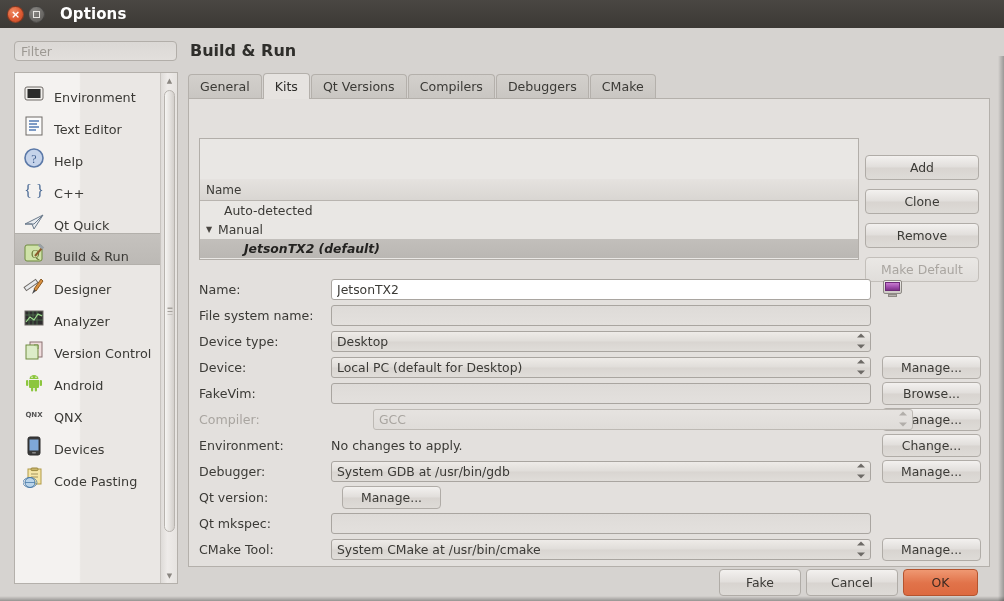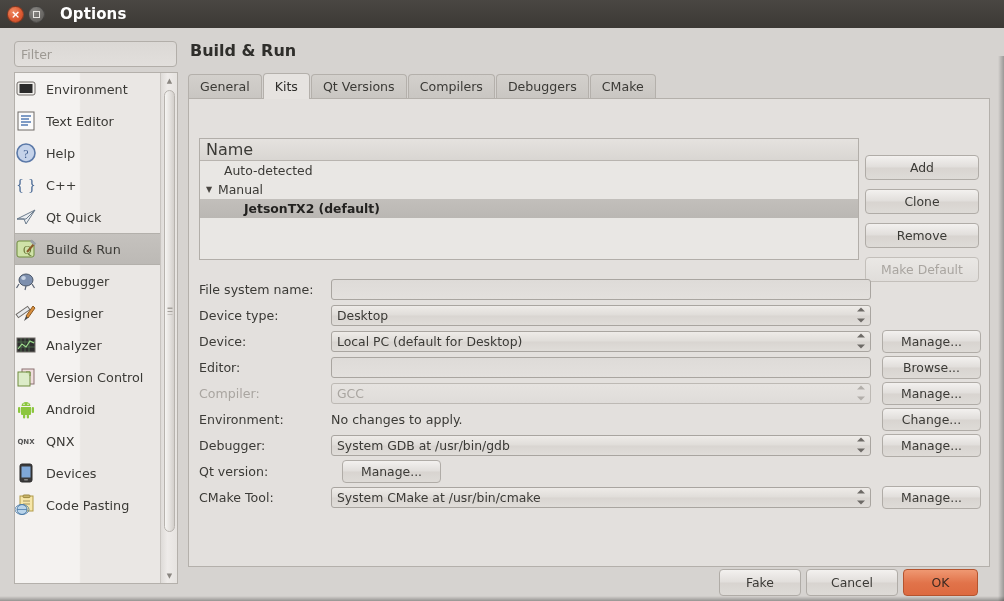--- a/index.html
+++ b/index.html
@@ -74,21 +74,21 @@
     position: absolute;
     left: 0; top: 28px;
     width: 1004px; height: 573px;
     background: #d6d3d0;
   }
 
   
   .filter-input {
     position: absolute;
     left: 14px; top: 13px;
-    width: 163px; height: 26px;
+    width: 163px; height: 20px;
     box-sizing: border-box;
     background: linear-gradient(to bottom, #dbd8d5 0%, #e2dfdc 100%);
     border: 1px solid #b2aea9;
     border-radius: 4px;
     font-family: inherit;
     font-size: 12.5px;
     color: #3c3b37;
     padding: 0 6px;
     outline: none;
   }
@@ -106,21 +106,22 @@
   .sidebar-list {
     position: absolute;
     left: 0; top: 0;
     width: 146px;
     height: 100%;
     background: linear-gradient(to right, #f4f2f0 0%, #f4f2f0 44%, #eae7e4 45%, #eae7e4 100%);
   }
   .side-item {
     height: 32px;
     display: flex;
-    align-items: center;
+    align-items: flex-end;
+    padding-left: 8px;
     box-sizing: border-box;
     font-size: 12.8px;
     color: #3b3a36;
     cursor: default;
   }
   .side-item.selected {
     background: linear-gradient(to bottom, #c5c2be 0%, #bcb9b5 100%);
     border-top: 1px solid #b3b0ab;
     border-bottom: 1px solid #b3b0ab;
   }
@@ -226,42 +227,44 @@
     border: 1px solid #b2aea9;
     box-sizing: border-box;
     overflow: hidden;
   }
   .tree-header {
     height: 22px;
     background: linear-gradient(to bottom, #e5e2df 0%, #d9d6d2 100%);
     border-bottom: 1px solid #b8b4af;
     display: flex; align-items: center;
     padding-left: 6px;
-    font-size: 16px;
-    color: #3b3a36;
-    box-sizing: border-box;
+    font-size: 12px;
+    color: #3b3a36;
+    box-sizing: border-box;
+    margin-top: 40px;
   }
   .tree-row {
     height: 19px;
     display: flex; align-items: center;
     font-size: 12.4px;
     color: #3b3a36;
     box-sizing: border-box;
     cursor: default;
   }
   .tree-row.lvl1 { padding-left: 24px; }
   .tree-row.group { padding-left: 6px; }
   .tree-row.group .arrow {
     width: 12px;
     font-size: 8px;
     color: #4a4742;
   }
   .tree-row.kit {
     padding-left: 44px;
     font-weight: bold;
+    font-style: italic;
     background: linear-gradient(to bottom, #c2bfbb 0%, #bab7b3 100%);
     color: #232220;
   }
 
   
   .btn {
     font-family: inherit;
     font-size: 12.4px;
     color: #3b3a36;
     background: linear-gradient(to bottom, #f3f1ef 0%, #e1dedb 48%, #d8d4d0 52%, #dedbd7 100%);
@@ -341,20 +344,21 @@
     padding: 0 5px;
     font-size: 12.4px;
     color: #3b3a36;
     cursor: default;
     position: relative;
   }
   .combo.disabled {
     color: #a9a5a0;
     background: linear-gradient(to bottom, #e6e3e0, #dfdcd9);
     border-color: #bdb9b4;
+    margin-left: 42px;
   }
   .spin {
     position: absolute;
     right: 5px; top: 50%;
     transform: translateY(-50%);
     width: 9px; height: 15px;
     display: flex;
     flex-direction: column;
     align-items: center;
     justify-content: space-between;
@@ -527,32 +531,20 @@
             <span class="si-icon"><svg width="22" height="22" viewBox="0 0 22 22">
                 <rect x="2" y="3" width="17" height="16" rx="2" fill="#cfe2a8" stroke="#6f8b3e"></rect>
                 <text x="8" y="16" font-size="12" fill="#6c7a3a" font-family="serif">Q</text>
                 <path d="M12 14 L19 6" stroke="#8b5a2b" stroke-width="2"></path>
                 <rect x="15" y="3" width="6" height="3" transform="rotate(42 18 4.5)" fill="#9aa0a6"></rect>
               </svg></span>
             <span class="label">Build &amp; Run</span>
           </div>
           <div class="side-item">
             <span class="si-icon"><svg width="22" height="22" viewBox="0 0 22 22">
-                <ellipse cx="11" cy="10" rx="7" ry="6" fill="#7d8fae" stroke="#4a5668"></ellipse>
-                <ellipse cx="8.5" cy="8" rx="2.3" ry="2" fill="#d8e2f0" opacity=".8"></ellipse>
-                <g stroke="#5a6374" stroke-width="1.2">
-                  <line x1="4" y1="14" x2="1.5" y2="18"></line>
-                  <line x1="11" y1="16" x2="10" y2="20"></line>
-                  <line x1="17" y1="14" x2="19.5" y2="18"></line>
-                </g>
-              </svg></span>
-            <span class="label">Debugger</span>
-          </div>
-          <div class="side-item">
-            <span class="si-icon"><svg width="22" height="22" viewBox="0 0 22 22">
                 <rect x="1" y="8" width="14" height="4" transform="rotate(-35 8 10)" fill="#e8eaec" stroke="#6e6a66"></rect>
                 <path d="M11 14 L18 4 L20 6 L13 16 Z" fill="#d98f3f" stroke="#8a5a22"></path>
                 <path d="M11 14 L9 19 L13 16 Z" fill="#4a4a4a"></path>
               </svg></span>
             <span class="label">Designer</span>
           </div>
           <div class="side-item">
             <span class="si-icon"><svg width="22" height="22" viewBox="0 0 22 22">
                 <rect x="2" y="4" width="18" height="14" fill="#2e2e2e" stroke="#6e6a66"></rect>
                 <g stroke="#5f8f5f" stroke-width=".7" opacity=".8">
@@ -651,20 +643,31 @@
 
       <div class="side-btns" id="kit-actions">
           <button class="btn">Add</button>
           <button class="btn">Clone</button>
           <button class="btn">Remove</button>
           <button class="btn disabled" disabled="">Make Default</button>
         </div>
 
       <div class="form" id="form-rows">
           <div class="frow">
+            <div class="flabel">Name:</div>
+            <div class="fctl"><input type="text" class="lineedit" value="JetsonTX2" style=""></div>
+            <div class="fside">
+              <div class="mon-icon">
+                <span class="bez"></span>
+                <span class="scr"></span>
+                <span class="stand"></span>
+              </div>
+            </div>
+          </div>
+          <div class="frow">
             <div class="flabel">File system name:</div>
             <div class="fctl"><input type="text" class="lineedit gray" style=""></div>
             <div class="fside"></div>
           </div>
           <div class="frow">
             <div class="flabel">Device type:</div>
             <div class="fctl">
               <div class="combo">
                 <span>Desktop</span>
                 <span class="spin">
@@ -684,21 +687,21 @@
                   <i class="up"></i>
                   <i class="dn"></i>
                 </span>
               </div>
             </div>
             <div class="fside">
               <button class="btn">Manage...</button>
             </div>
           </div>
           <div class="frow">
-            <div class="flabel">Editor:</div>
+            <div class="flabel">FakeVim:</div>
             <div class="fctl"><input type="text" class="lineedit gray" style=""></div>
             <div class="fside">
               <button class="btn">Browse...</button>
             </div>
           </div>
           <div class="frow">
             <div class="flabel disabled">Compiler:</div>
             <div class="fctl">
               <div class="combo disabled">
                 <span>GCC</span>
@@ -736,20 +739,25 @@
               <button class="btn">Manage...</button>
             </div>
           </div>
           <div class="frow">
             <div class="flabel">Qt version:</div>
             <div class="fside">
               <button class="btn">Manage...</button>
             </div>
           </div>
           <div class="frow">
+            <div class="flabel">Qt mkspec:</div>
+            <div class="fctl"><input type="text" class="lineedit gray" style=""></div>
+            <div class="fside"></div>
+          </div>
+          <div class="frow">
             <div class="flabel">CMake Tool:</div>
             <div class="fctl">
               <div class="combo">
                 <span>System CMake at /usr/bin/cmake</span>
                 <span class="spin">
                   <i class="up"></i>
                   <i class="dn"></i>
                 </span>
               </div>
             </div>

